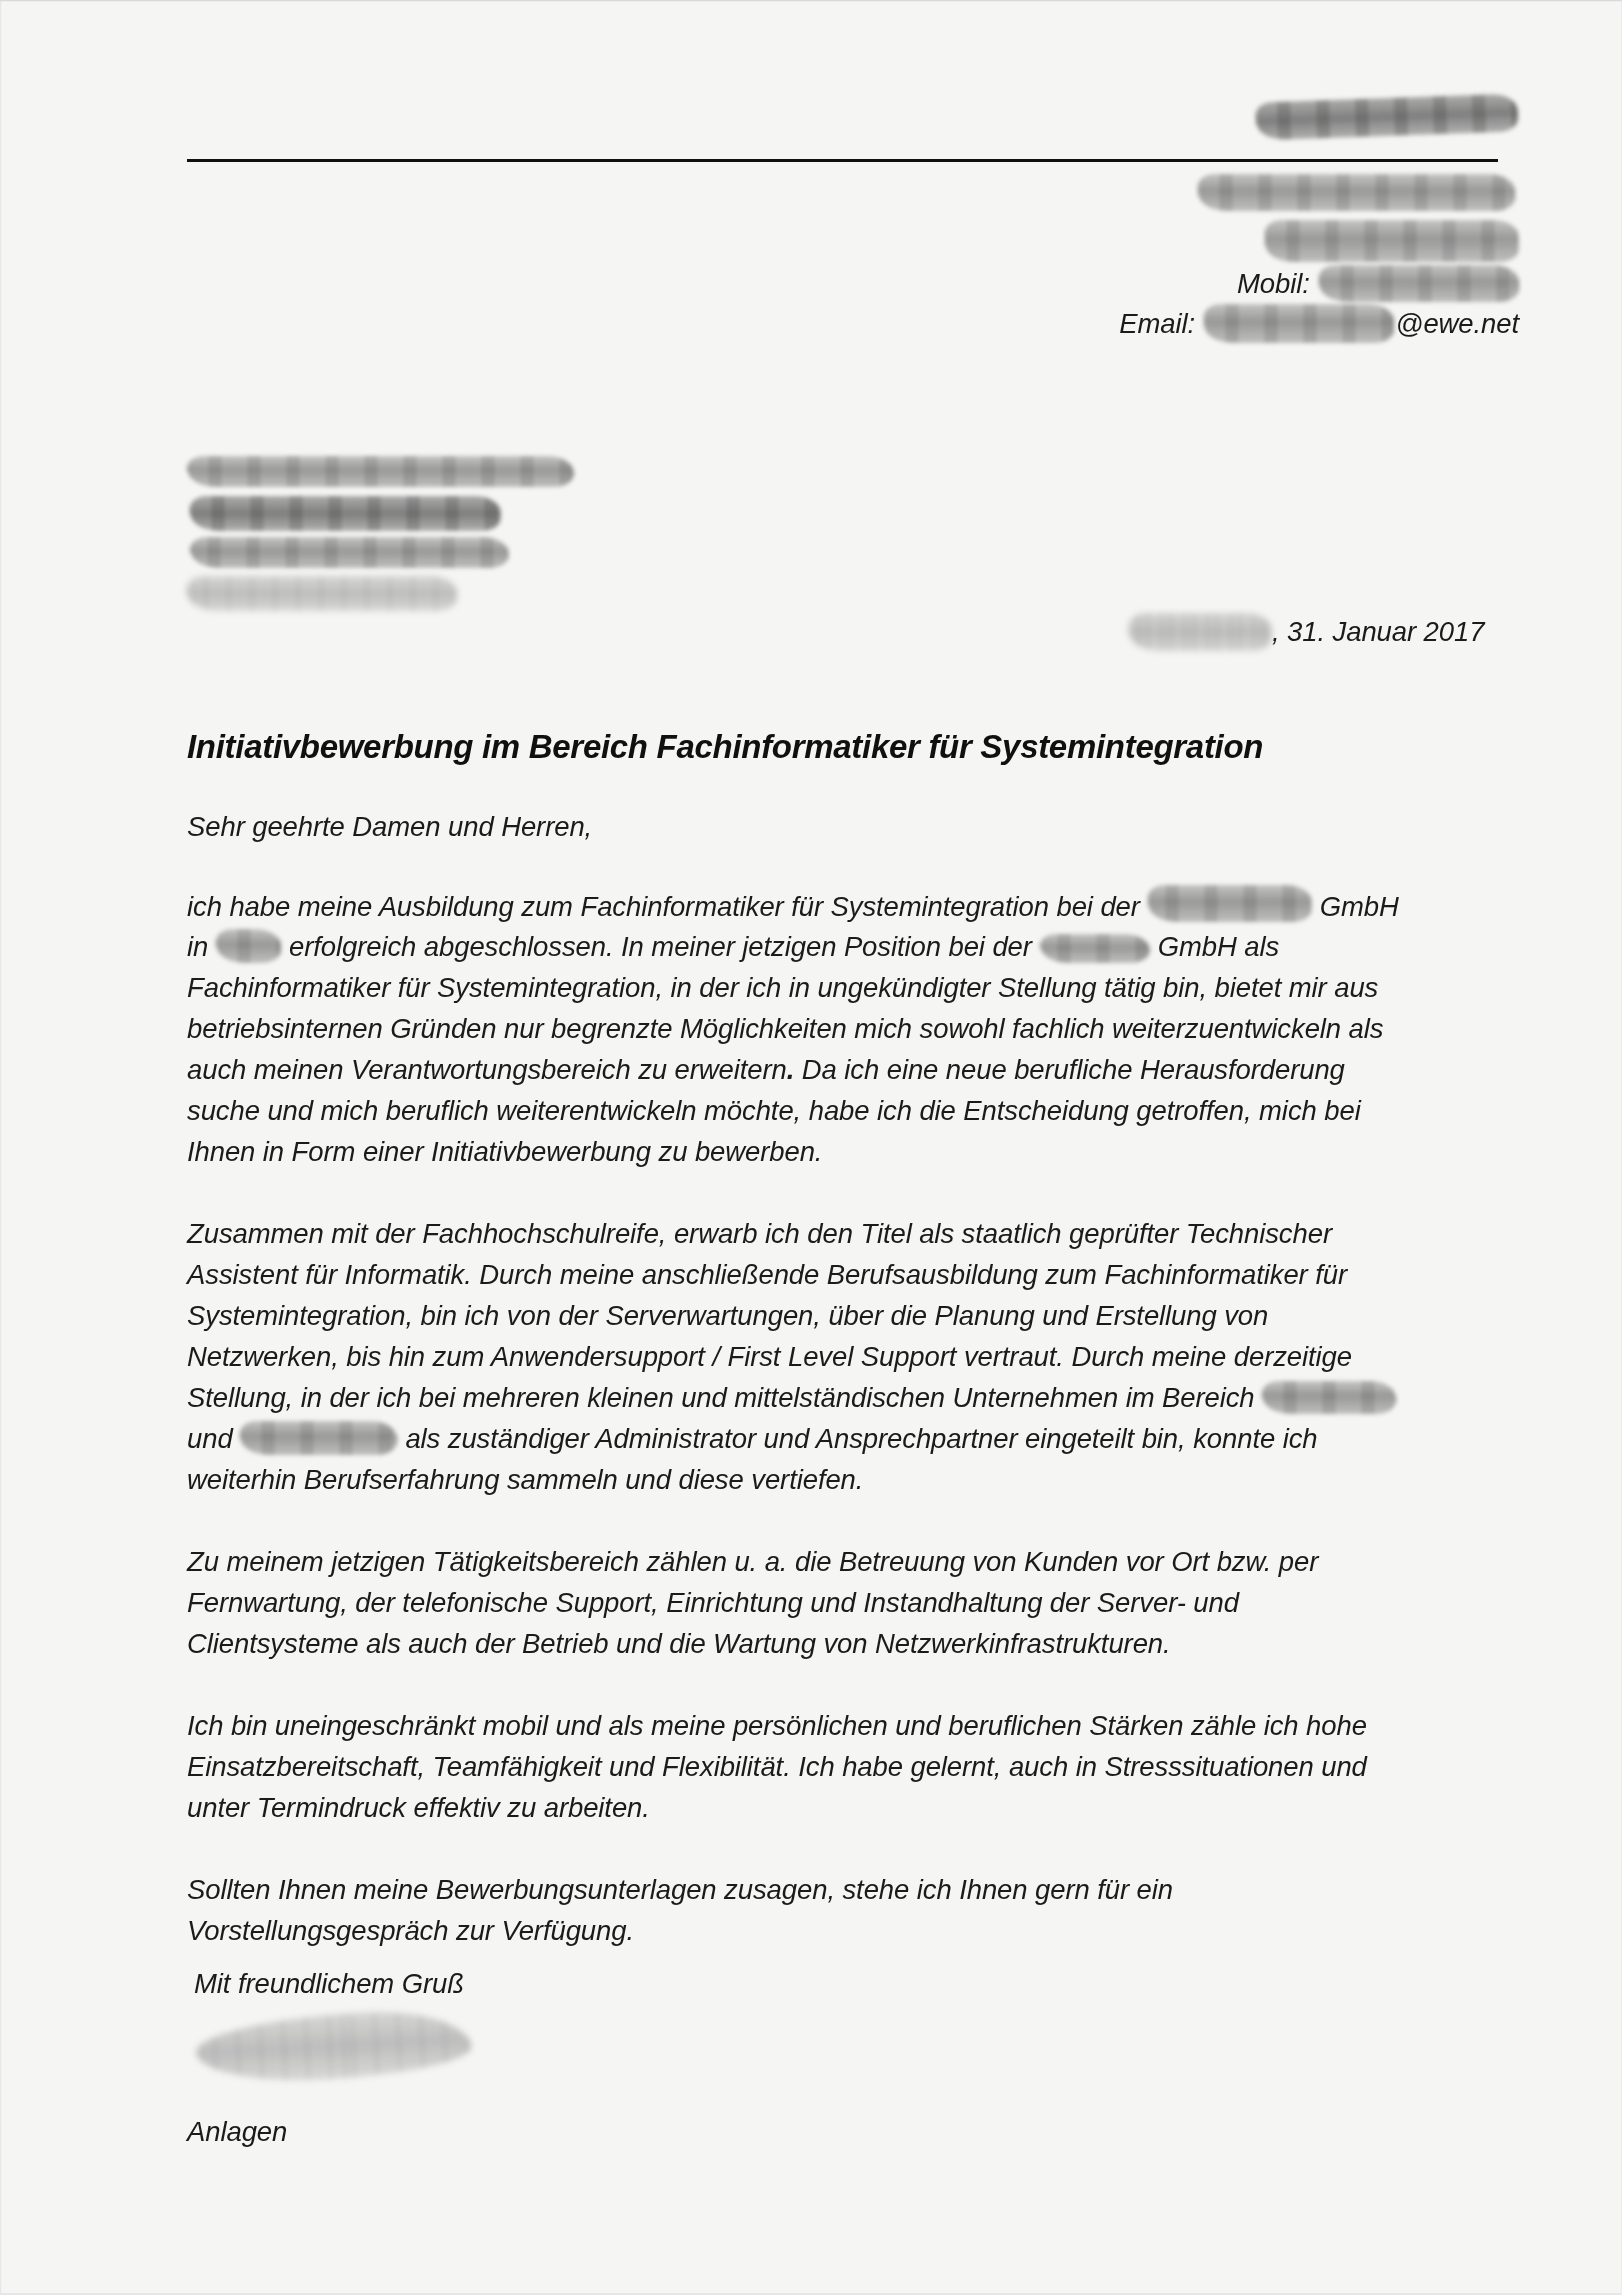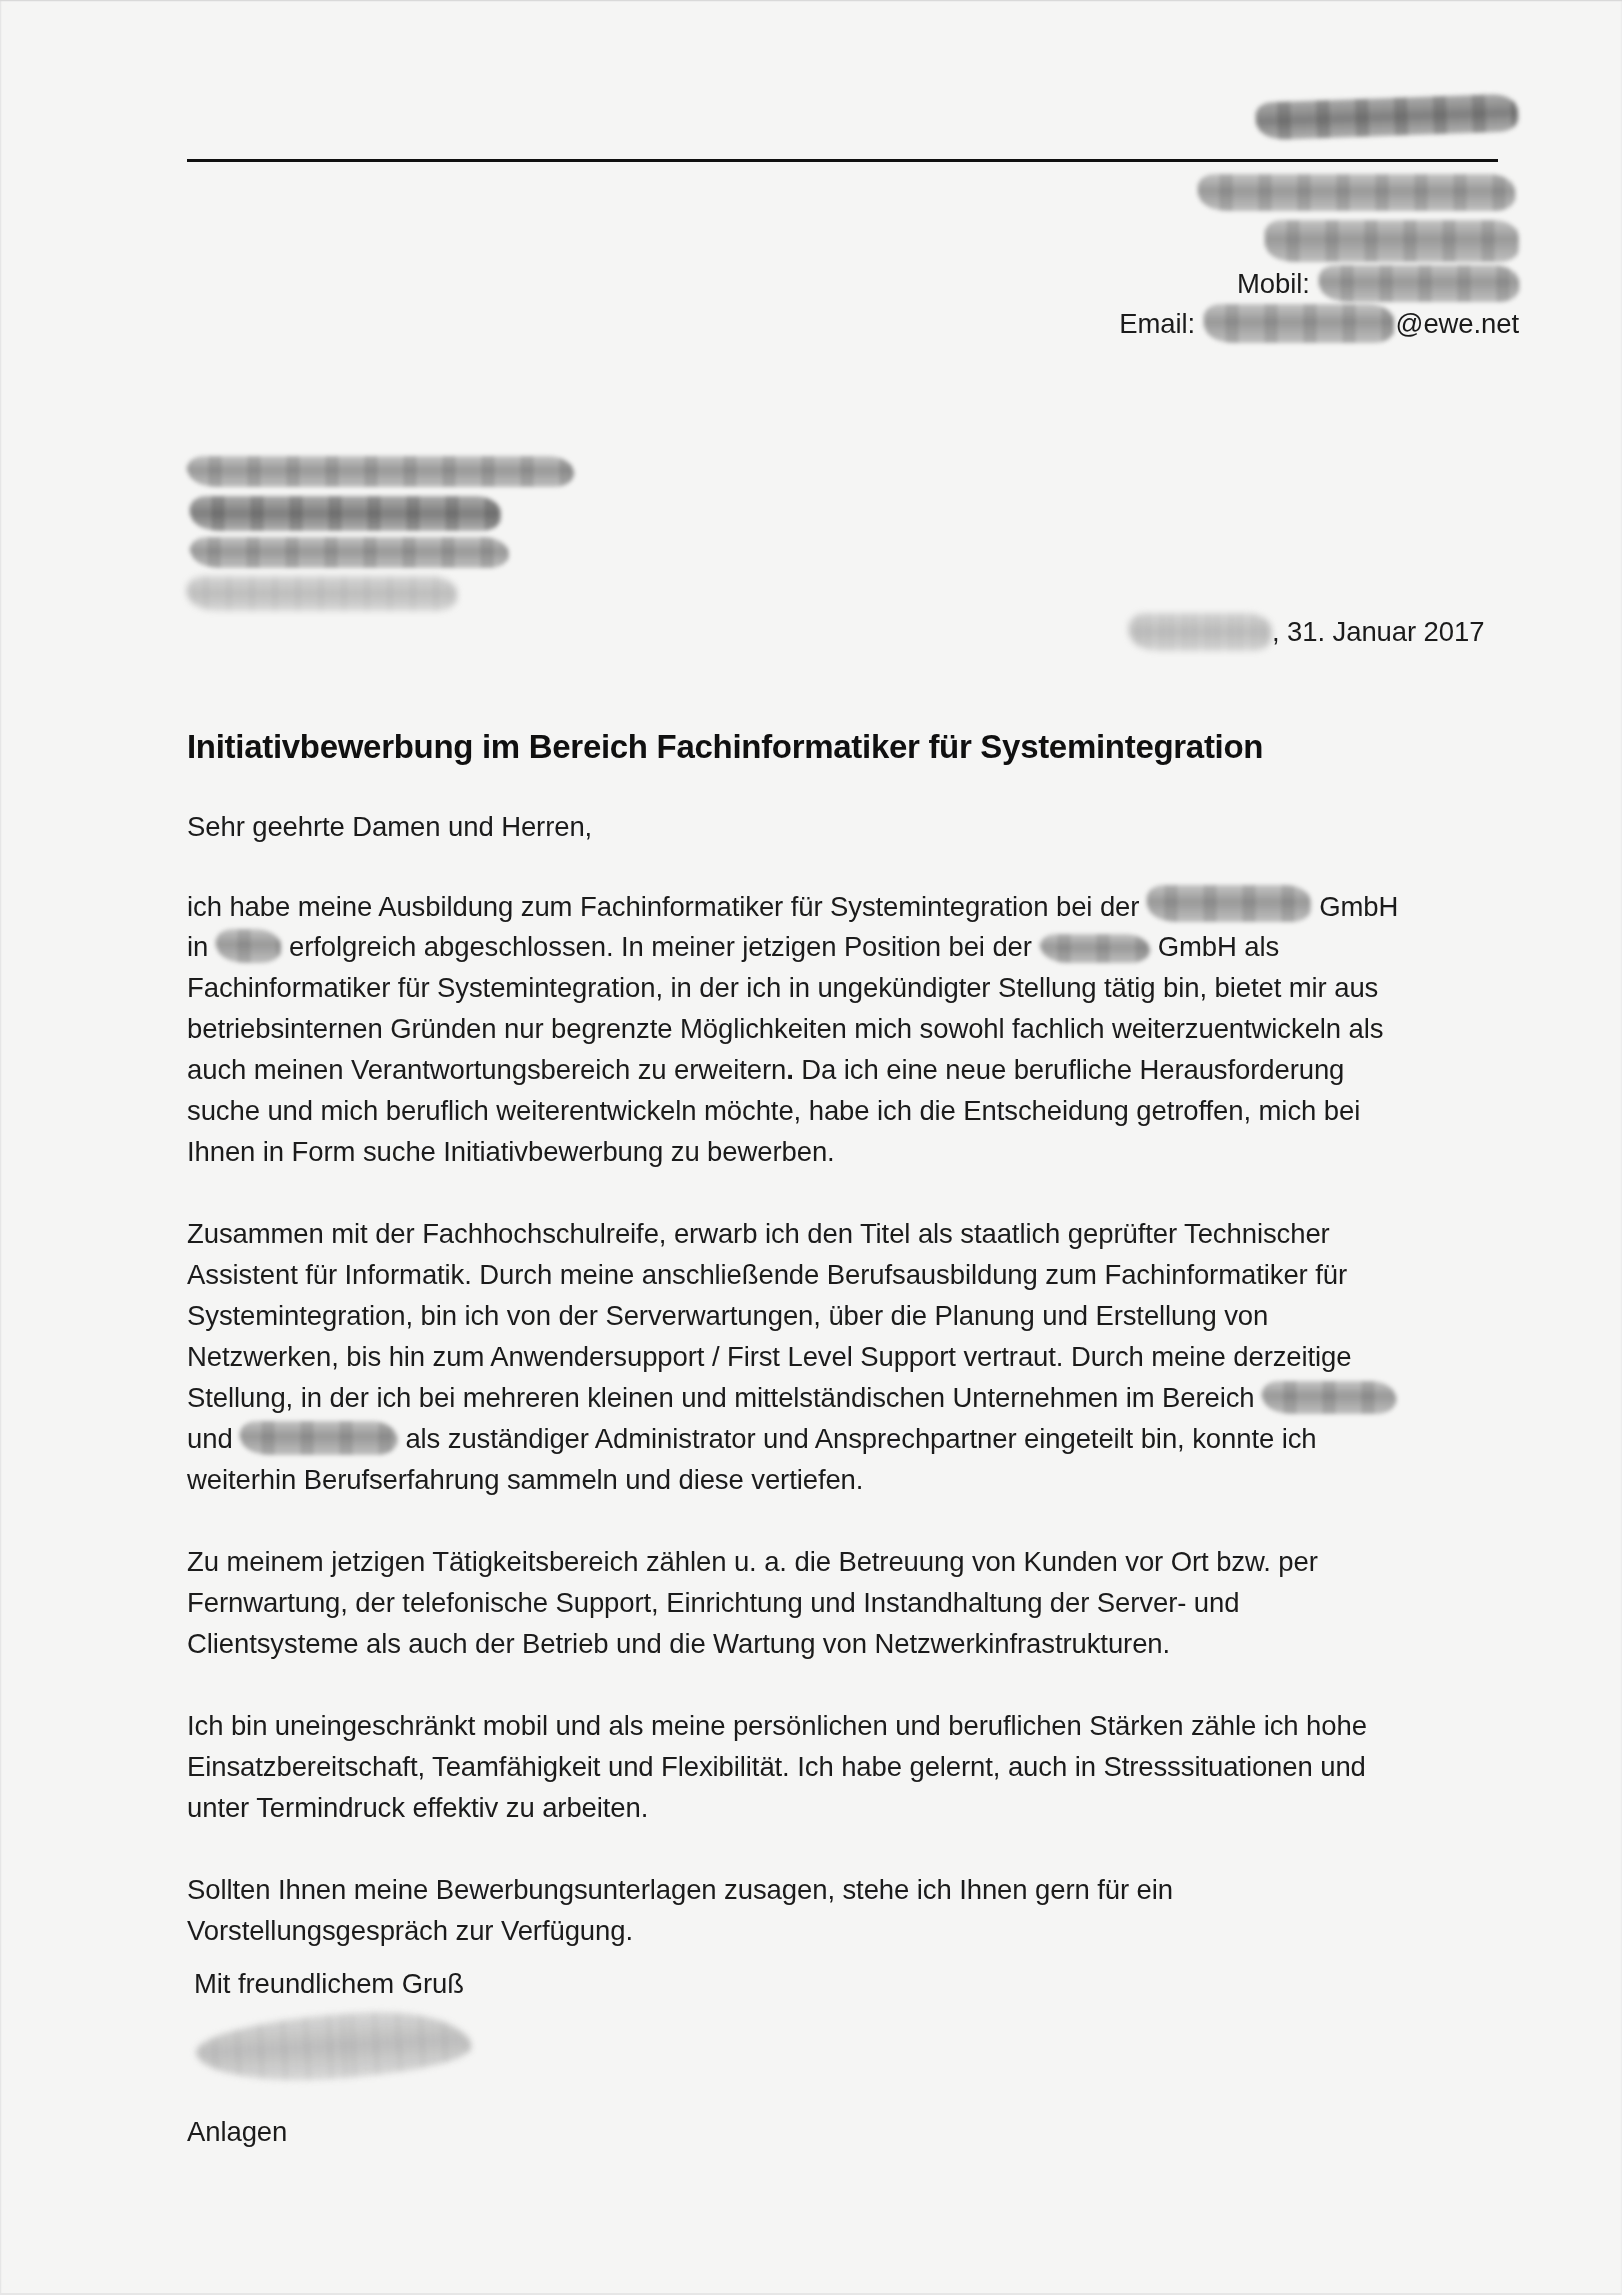--- a/index.html
+++ b/index.html
@@ -6,21 +6,21 @@
   .page{
     position:relative;
     width:1622px;height:2295px;
     background:#f5f5f4;
     font-family:"Liberation Sans", sans-serif;
     color:#1b1b1b;
     overflow:hidden;
     box-shadow: inset 0 1.3px 0 #d9d9d9, inset 1.3px 0 0 #e6e6e6,
                 inset -1.3px 0 0 #ededed, inset 0 -2px 0 #e6e6e6;
   }
-  .abs{position:absolute;}
+  .abs{position:absolute;font-style:italic;}
   
   .redact{
     display:block;
     background:
       repeating-linear-gradient(90deg, rgba(45,45,45,.50) 0 1.3px, rgba(160,160,160,.10) 1.3px 3.9px),
       linear-gradient(180deg, rgba(130,130,130,.18) 0%, rgba(85,85,85,.48) 45%, rgba(120,120,120,.22) 100%);
     filter:blur(2px);
     border-radius:17px 26px 19.6px 29px / 11.8px 17px 13px 18.3px;
   }
   .redact.dark{
@@ -92,21 +92,21 @@
   <div class="abs t" style="top:806px;left:187px;">Sehr geehrte Damen und Herren,</div>
 
   <div class="abs" style="top:885px;left:187px;">
       <div class="para">
         <div class="line">ich habe meine Ausbildung zum Fachinformatiker für Systemintegration bei der<span class="redact redact-inline" style="width: 164px; height: 37px;"></span>GmbH</div>
         <div class="line">in<span class="redact redact-inline" style="width: 65px; height: 34px;"></span>erfolgreich abgeschlossen. In meiner jetzigen Position bei der<span class="redact redact-inline" style="width: 110px; height: 29px;"></span>GmbH als</div>
         <div class="line">Fachinformatiker für Systemintegration, in der ich in ungekündigter Stellung tätig bin, bietet mir aus</div>
         <div class="line">betriebsinternen Gründen nur begrenzte Möglichkeiten mich sowohl fachlich weiterzuentwickeln als</div>
         <div class="line">auch meinen Verantwortungsbereich zu erweitern<span class="bold">.</span> Da ich eine neue berufliche Herausforderung</div>
         <div class="line">suche und mich beruflich weiterentwickeln möchte, habe ich die Entscheidung getroffen, mich bei</div>
-        <div class="line">Ihnen in Form suche Initiativbewerbung zu bewerben.</div>
+        <div class="line">Ihnen in Form einer Initiativbewerbung zu bewerben.</div>
       </div>
       <div class="para">
         <div class="line">Zusammen mit der Fachhochschulreife, erwarb ich den Titel als staatlich geprüfter Technischer</div>
         <div class="line">Assistent für Informatik. Durch meine anschließende Berufsausbildung zum Fachinformatiker für</div>
         <div class="line">Systemintegration, bin ich von der Serverwartungen, über die Planung und Erstellung von</div>
         <div class="line">Netzwerken, bis hin zum Anwendersupport / First Level Support vertraut. Durch meine derzeitige</div>
         <div class="line">Stellung, in der ich bei mehreren kleinen und mittelständischen Unternehmen im Bereich<span class="redact redact-inline" style="width: 134px; height: 33px;"></span></div>
         <div class="line">und<span class="redact redact-inline" style="width: 157px; height: 34px;"></span>als zuständiger Administrator und Ansprechpartner eingeteilt bin, konnte ich</div>
         <div class="line">weiterhin Berufserfahrung sammeln und diese vertiefen.</div>
       </div>

